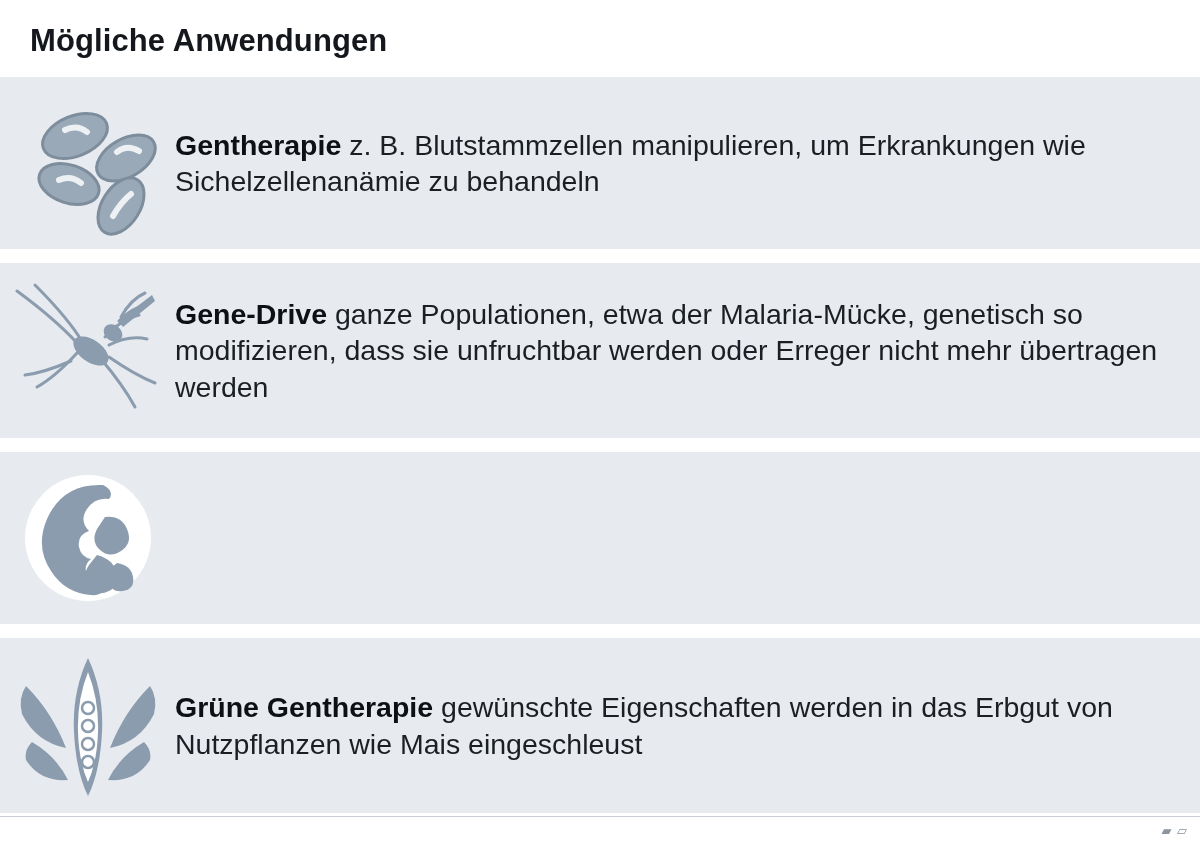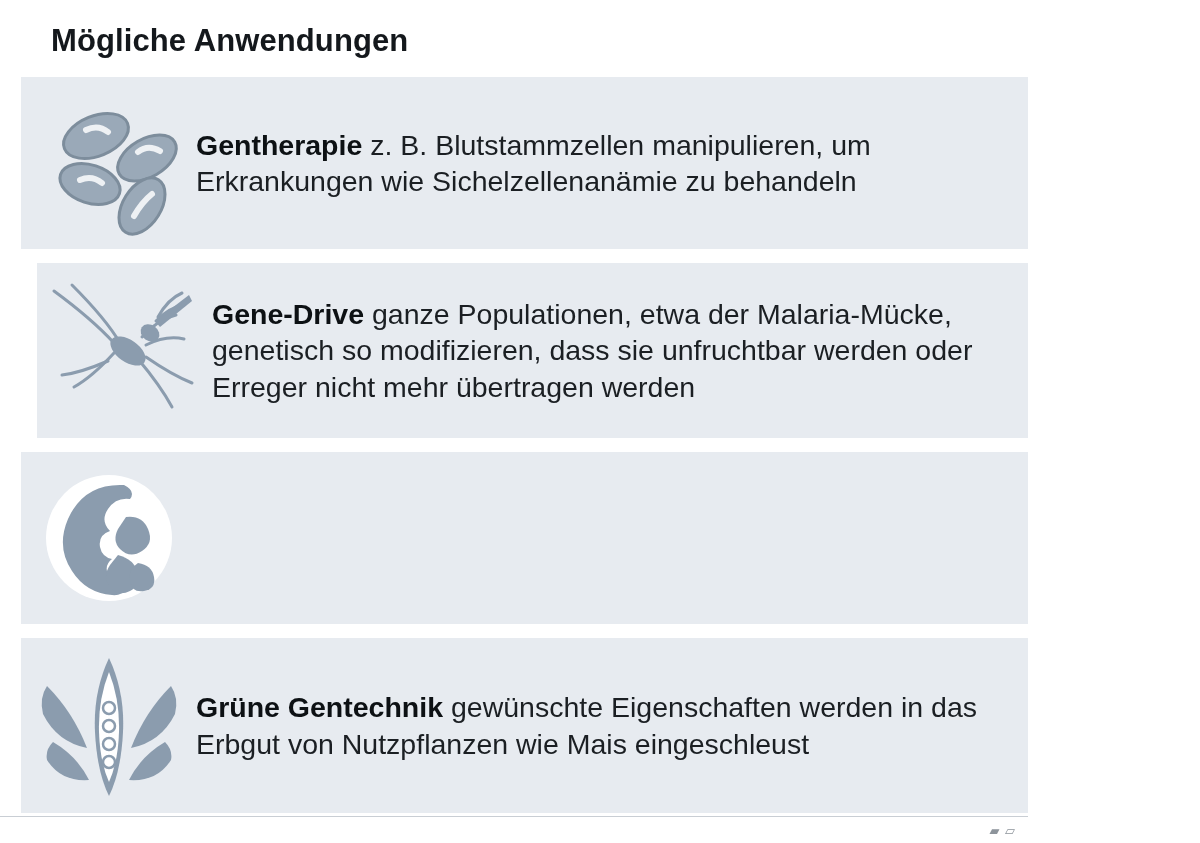--- a/index.html
+++ b/index.html
@@ -10,25 +10,24 @@
   body {
     width: 1200px;
     height: 843px;
     font-family: "Liberation Sans", sans-serif;
     color: #1a1a1a;
     overflow: hidden;
     position: relative;
   }
 
   .infographic {
-    width: 1028px;
+    width: 1200px;
     height: 843px;
     position: relative;
     box-sizing: border-box;
-    padding-left: 21px;
   }
 
   .title {
     font-size: 31px;
     font-weight: bold;
     color: #14181c;
     letter-spacing: 0.1px;
     padding: 22px 0 0 30px;
     line-height: 1.2;
   }
@@ -42,21 +41,21 @@
 
   .row {
     background: #e7ebf0;
     display: flex;
     align-items: center;
     box-sizing: border-box;
     padding: 0 18px 0 0;
   }
 
   .row-1 { height: 172px; }
-  .row-2 { height: 175px; margin-left: 16px; }
+  .row-2 { height: 175px; }
   .row-3 { height: 172px; }
   .row-4 { height: 175px; }
 
   .icon-cell {
     width: 175px;
     min-width: 175px;
     height: 100%;
     display: flex;
     align-items: center;
     justify-content: center;
@@ -185,21 +184,21 @@
           </g>
           <g fill="none" stroke="#8b9cae" stroke-width="2.5">
             <circle cx="80" cy="62" r="6"></circle>
             <circle cx="80" cy="80" r="6"></circle>
             <circle cx="80" cy="98" r="6"></circle>
             <circle cx="80" cy="116" r="6"></circle>
           </g>
         </svg>
       </div>
       <div class="text-cell">
-        <b>Grüne Gentechnik</b><span> gewünschte Eigenschaften werden in das Erbgut von Nutzpflanzen wie Mais eingeschleust</span>
+        <b>Grüne Gentherapie</b><span> gewünschte Eigenschaften werden in das Erbgut von Nutzpflanzen wie Mais eingeschleust</span>
       </div>
     </div>
 
   </div>
 
   <div class="footer">
     <span class="footer-mark">▰ ▱</span>
   </div>
 
 </div>

